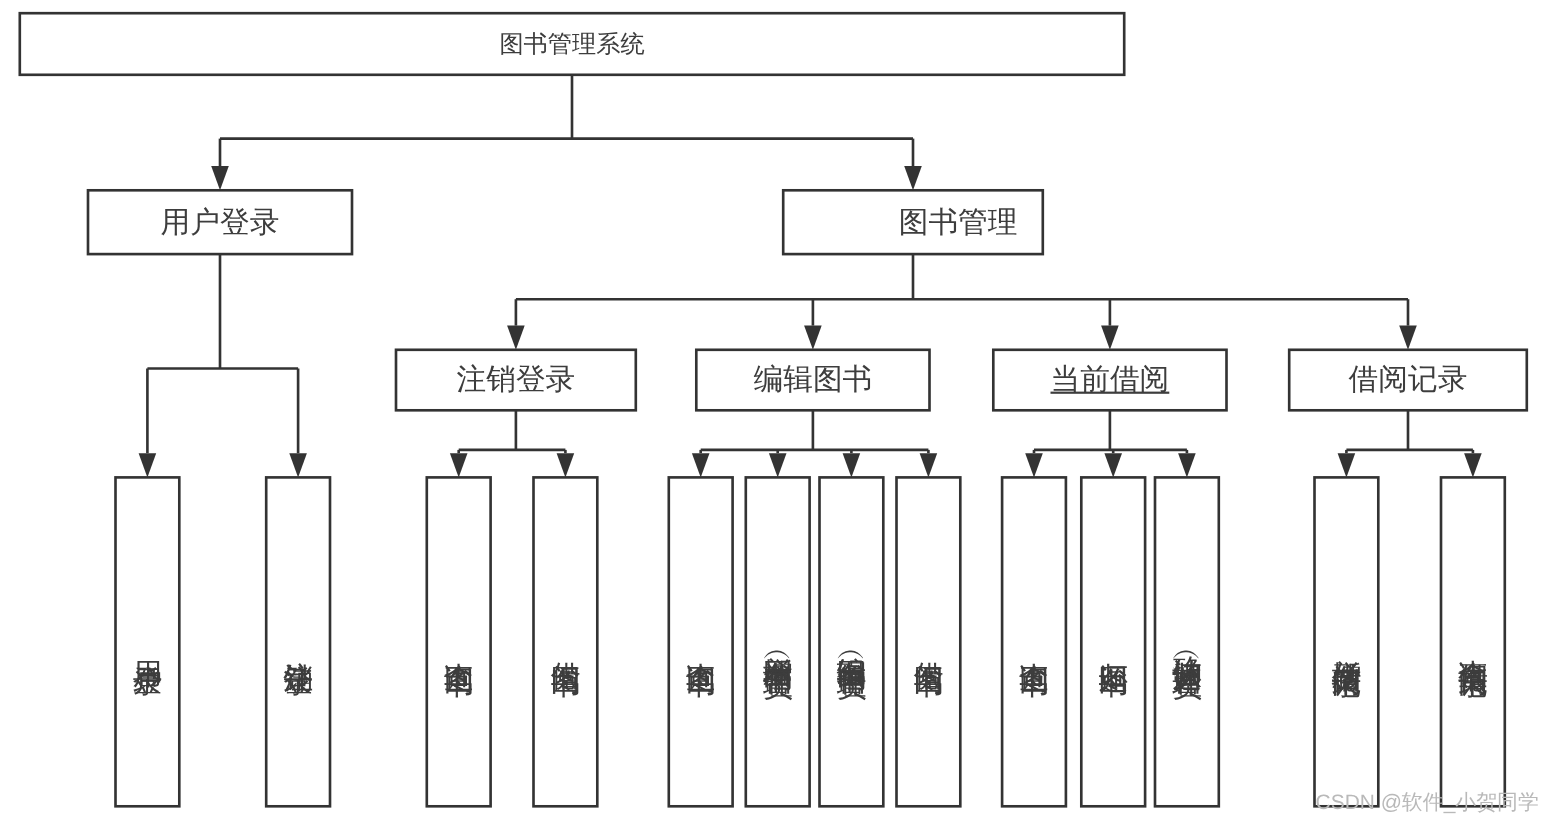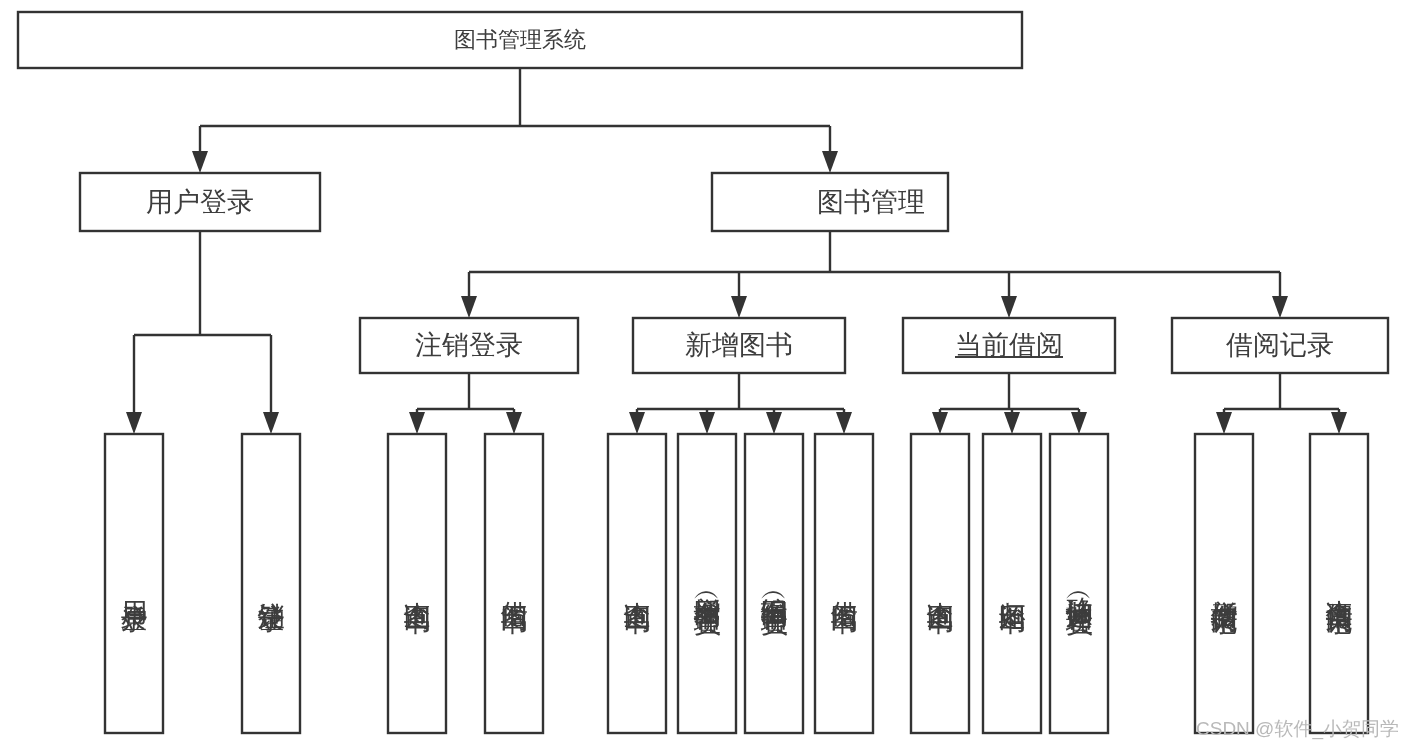--- a/index.html
+++ b/index.html
@@ -158,21 +158,21 @@
         <path d="M1339,409 L1339,412" class="connector"></path>
         <path d="M1331,412 L1347,412 L1339,434 z" class="arrow-head"></path>
       </g>
   </svg>
 
   <div id="labels-layer">
       <div class="node-label root" style="left: 18px; top: 12px; width: 1004px; height: 56px;">图书管理系统</div>
       <div class="node-label" style="left: 80px; top: 173px; width: 240px; height: 58px;">用户登录</div>
       <div class="node-label" style="left: 753px; top: 173px; width: 236px; height: 58px;">图书管理</div>
       <div class="node-label" style="left: 360px; top: 318px; width: 218px; height: 55px;">注销登录</div>
-      <div class="node-label" style="left: 633px; top: 318px; width: 212px; height: 55px;">新增图书</div>
+      <div class="node-label" style="left: 633px; top: 318px; width: 212px; height: 55px;">编辑图书</div>
       <div class="node-label" style="left: 903px; top: 318px; width: 212px; height: 55px; text-decoration: underline;">当前借阅</div>
       <div class="node-label" style="left: 1172px; top: 318px; width: 216px; height: 55px; text-align: center;">借阅记录</div>
       <div class="node-label vertical" style="left: 105px; top: 434px; width: 58px; height: 299px;">用户登录</div>
       <div class="node-label vertical" style="left: 242px; top: 434px; width: 58px; height: 299px;">注销登录</div>
       <div class="node-label vertical" style="left: 388px; top: 434px; width: 58px; height: 299px;">查询图书</div>
       <div class="node-label vertical" style="left: 485px; top: 434px; width: 58px; height: 299px;">借阅图书</div>
       <div class="node-label vertical" style="left: 608px; top: 434px; width: 58px; height: 299px;">查询图书</div>
       <div class="node-label vertical" style="left: 678px; top: 434px; width: 58px; height: 299px;">新增图书（管理员）</div>
       <div class="node-label vertical" style="left: 745px; top: 434px; width: 58px; height: 299px;">编辑图书（管理员）</div>
       <div class="node-label vertical" style="left: 815px; top: 434px; width: 58px; height: 299px;">借阅图书</div>

